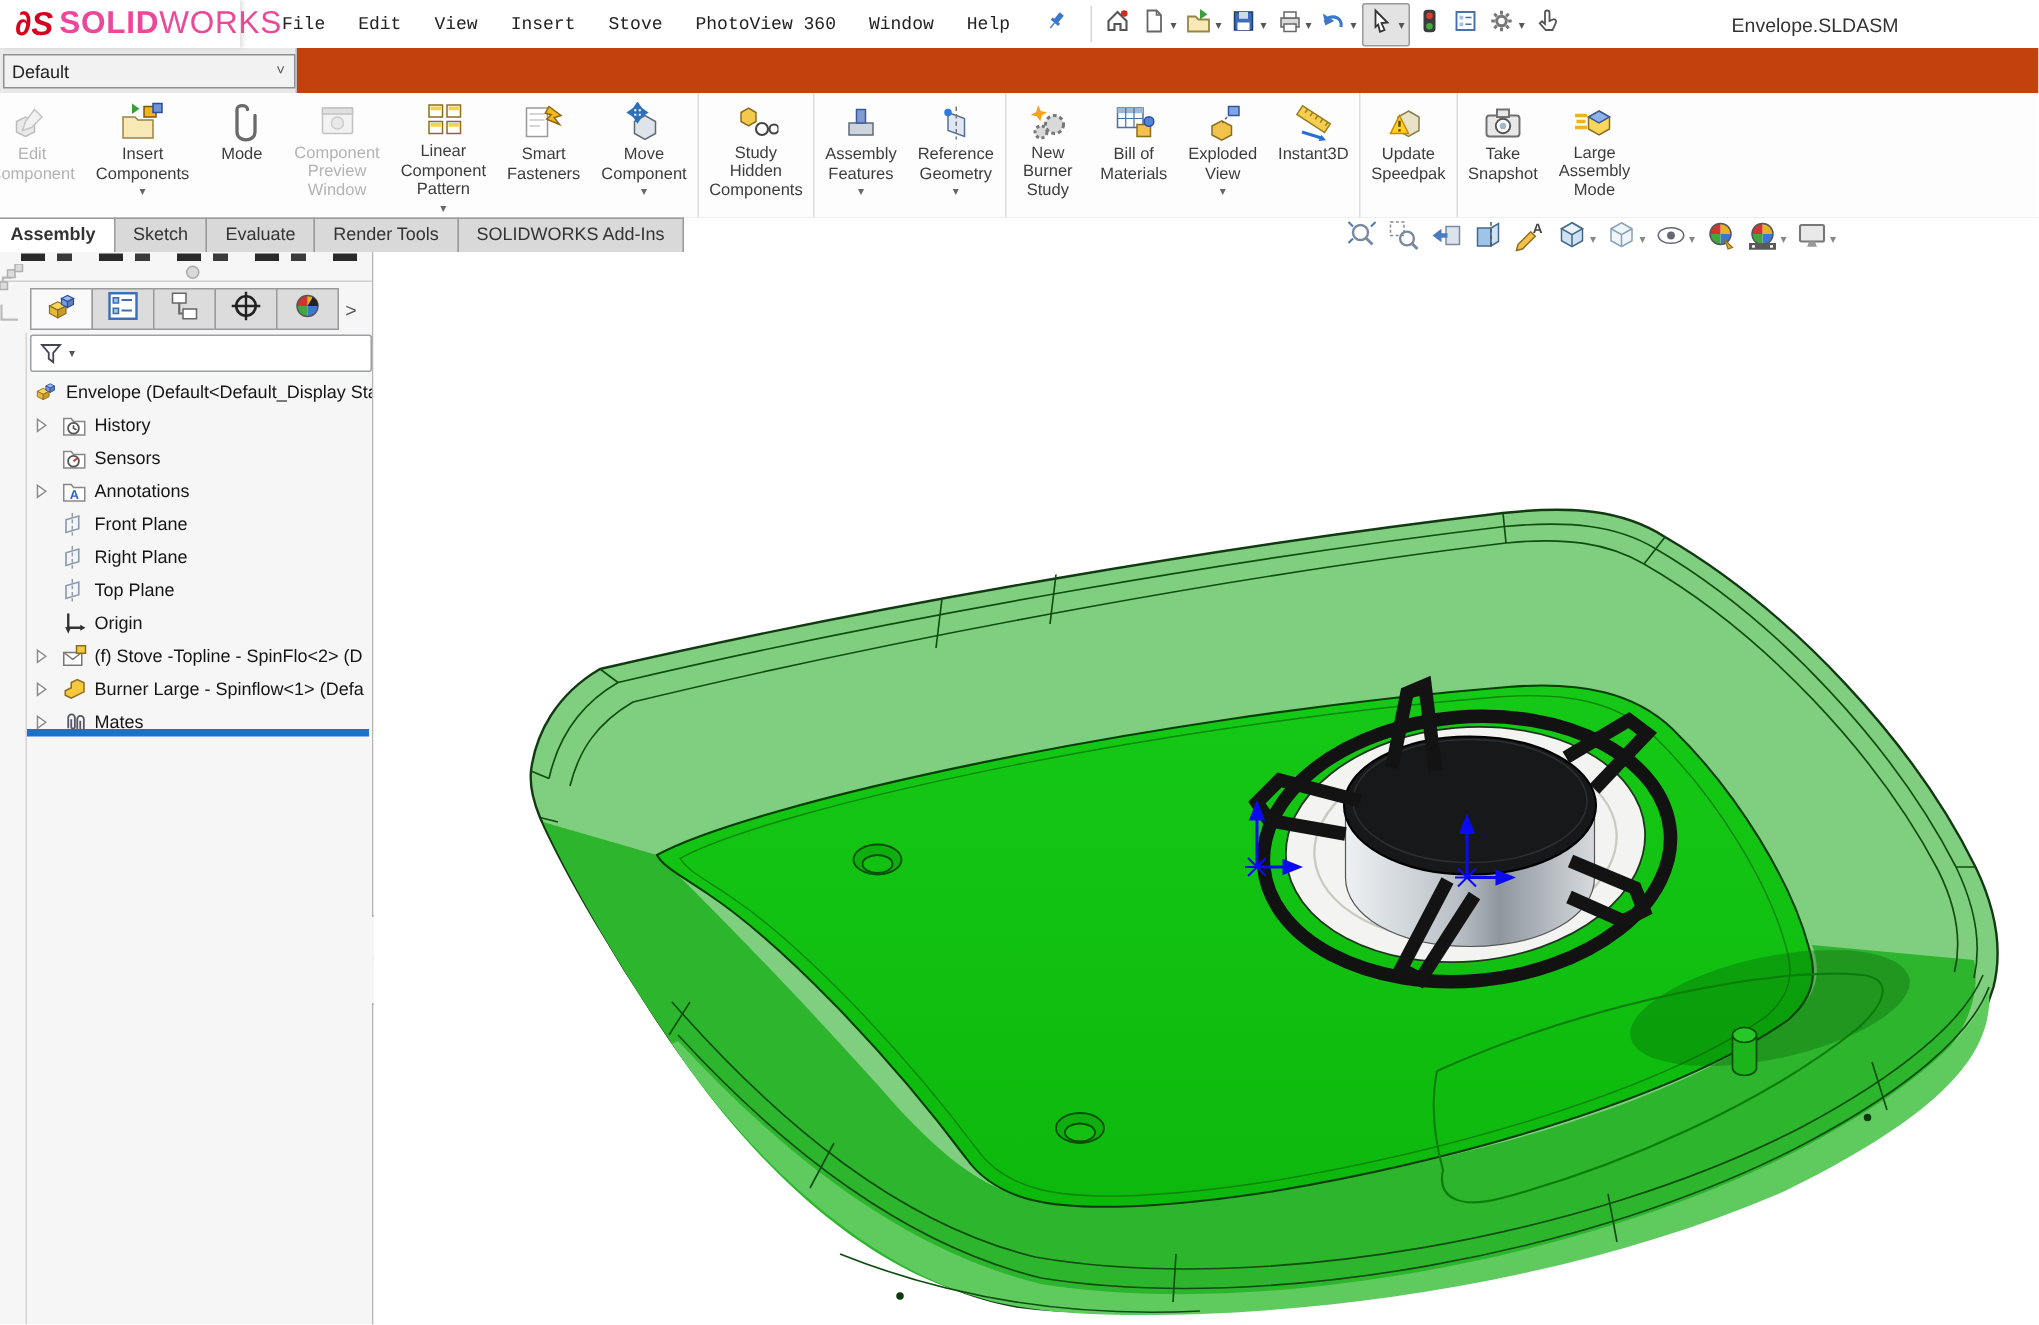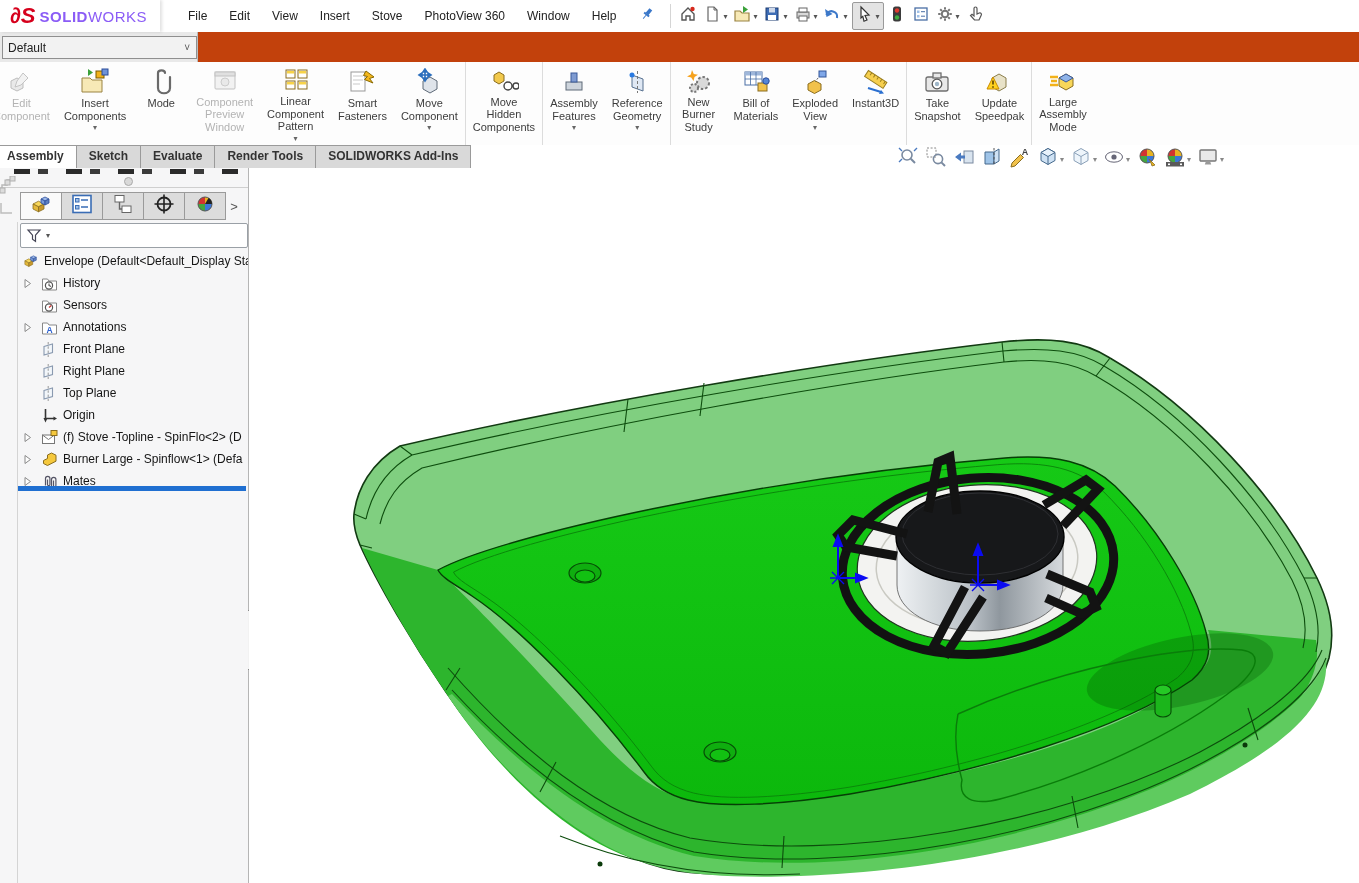--- a/index.html
+++ b/index.html
@@ -3,23 +3,23 @@
 <meta charset="utf-8">
 <style>
   html,body{margin:0;padding:0;background:#fff;}
   body{width:1359px;height:883px;overflow:hidden;font-family:"Liberation Sans",sans-serif;-webkit-font-smoothing:antialiased;position:relative;}
   .app{position:absolute;inset:0;}
 
   
   .titlebar{position:absolute;left:0;top:0;width:1359px;height:32px;background:#fff;border-bottom:1px solid #c9c9c9;display:flex;align-items:center;}
   .logo{width:150px;height:32px;display:flex;align-items:center;padding-left:10px;box-shadow:2px 0 3px rgba(0,0,0,.12);position:relative;z-index:2;background:#fff;}
   .logo .mark{color:#d6001c;font-size:22px;font-weight:bold;font-style:italic;margin-right:4px;line-height:1;}
-  .logo .name{color:#8b5cf6;font-size:15px;letter-spacing:.5px;}
+  .logo .name{color:#ec4899;font-size:21px;letter-spacing:.5px;}
   .logo .name b{font-weight:bold}
-  .menubar{display:flex;align-items:center;margin-left:18px;gap:2px;}
+  .menubar{display:flex;align-items:center;margin-left:18px;gap:2px;font-family:Liberation Mono, monospace;}
   .menu-item{padding:4px 10px;font-size:12px;color:#222;cursor:default;}
   .pin{margin:0 10px 0 14px;}
   .qsep{width:1px;height:24px;background:#d5d5d5;margin:0 6px;}
   .quickbar{display:flex;align-items:center;gap:2px;}
   .qbtn{display:flex;align-items:center;padding:3px 2px;border-radius:2px;}
   .qbtn .caret{font-size:8px;color:#555;margin-left:2px;}
   .qbtn.boxed{border:1px solid #9a9a9a;background:#e3e3e3;padding:2px 3px;}
   .win-title{position:absolute;left:1100px;top:0;width:220px;height:32px;display:flex;align-items:center;justify-content:center;font-size:13px;color:#333;}
 
   
@@ -34,21 +34,21 @@
   .rbtn:first-child{margin-left:-14px;}
   .rbtn .ricon{height:30px;display:flex;align-items:center;justify-content:center;}
   .rbtn .rlabel{font-size:11px;line-height:1.15;color:#3c3c3c;text-align:center;width:min-content;min-width:42px;white-space:normal;}
   .rbtn .rcaret{font-size:8px;color:#666;margin-top:1px;height:9px;}
   .rbtn.disabled .rlabel{color:#b3b3b3;}
   .rbtn.sep{border-right:1px solid #dcdcdc;}
 
   
   .tabrow{position:absolute;left:4px;top:145px;width:1359px;height:23px;background:#fff;}
   .tabs{position:absolute;left:0;top:0;display:flex;height:23px;}
-  .tab{background:#d9d9d9;border:1px solid #9a9a9a;border-bottom:none;padding:3px 12px 0;font-size:12px;color:#333;margin-right:-1px;font-weight:bold;}
+  .tab{background:#d9d9d9;border:1px solid #9a9a9a;border-bottom:none;padding:3px 12px 0;font-size:12px;color:#333;margin-right:-1px;}
   .tab.active{background:#fff;font-weight:bold;margin-left:-10px;}
   .headsup{position:absolute;left:893px;top:1px;display:flex;align-items:center;gap:6px;}
   .hbtn{display:flex;align-items:center;}
   .hbtn .caret{font-size:8px;color:#888;margin-left:1px;}
 
   
   .main{position:absolute;left:0;top:168px;width:1359px;height:715px;}
   .panel{position:absolute;left:0;top:0;width:248px;height:715px;background:#f6f6f7;border-right:1px solid #b5b5b5;overflow:hidden;}
   .garble{position:absolute;left:14px;top:1px;width:226px;height:5px;background:repeating-linear-gradient(90deg,#2a2a2a 0 16px,transparent 16px 24px,#3a3a3a 24px 34px,transparent 34px 52px);}
   .psplit{position:absolute;left:0;top:19px;width:248px;border-top:1px solid #cfcfcf;}
@@ -174,20 +174,21 @@
               </g>
             </svg></span>
           <span class="caret">▾</span>
         </div>
         <div class="qbtn">
           <span><svg width="18" height="18" viewBox="0 0 18 18">
               <path d="M8 3.5 c0,-2 3,-2 3,0 V9 l2.2,-1 c1.5,-0.6 2.8,0.8 2,2.2 L13 15 H8.5 L4.5 10.5 l1.5,-1.3 L8 11 Z" fill="#fff" stroke="#555" stroke-width="1.2"></path>
             </svg></span>
         </div>
       </div>
+    <div class="win-title">Envelope.SLDASM</div>
   </div>
 
   <div class="configrow">
     <div class="configblock">
       <div class="combo">
         <span>Default</span>
         <span class="caret">˅</span>
       </div>
     </div>
   </div>
@@ -284,21 +285,21 @@
       </div>
       <div class="rbtn sep">
         <div class="ricon">
           <svg width="30" height="28" viewBox="0 0 30 28">
             <path d="M5 8 l5 -3 5 3 v6 l-5 3 -5 -3 z" fill="#f2c94c" stroke="#8a6d1f"></path>
             <circle cx="19" cy="19" r="4" fill="#fff" stroke="#444" stroke-width="1.4"></circle>
             <circle cx="27" cy="19" r="3" fill="#fff" stroke="#444" stroke-width="1.4"></circle>
             <path d="M23 19 h1" stroke="#444" stroke-width="1.4"></path>
           </svg>
         </div>
-        <div class="rlabel">Move Hidden Components</div>
+        <div class="rlabel">Study Hidden Components</div>
         <div class="rcaret"></div>
       </div>
       <div class="rbtn">
         <div class="ricon">
           <svg width="30" height="28" viewBox="0 0 30 28">
             <rect x="7" y="14" width="16" height="8" fill="#cdd4dc" stroke="#5e6a78"></rect>
             <rect x="12" y="5" width="6" height="9" fill="#7f9bd1" stroke="#3a5a9a"></rect>
           </svg>
         </div>
         <div class="rlabel">Assembly Features</div>
@@ -357,41 +358,41 @@
               <rect x="4" y="8" width="22" height="7" fill="#f6cf4e" stroke="#9a7d1d"></rect>
               <path d="M8 8 v3 M12 8 v3 M16 8 v3 M20 8 v3 M24 8 v3" stroke="#9a7d1d"></path>
             </g>
             <path d="M7 20 l13 4" stroke="#2a6fd0" stroke-width="2" fill="none"></path>
             <polygon points="23,25.5 18,26 20,22" fill="#2a6fd0"></polygon>
           </svg>
         </div>
         <div class="rlabel">Instant3D</div>
         <div class="rcaret"></div>
       </div>
+      <div class="rbtn sep">
+        <div class="ricon">
+          <svg width="30" height="28" viewBox="0 0 30 28">
+            <path d="M15 6 l7 4 v9 l-7 4 -7 -4 v-9 z" fill="#e8e2c8" stroke="#8a7d4a"></path>
+            <polygon points="9,9 15,21 3,21" fill="#ffd21e" stroke="#c98a00"></polygon>
+            <path d="M9 12.5 v4 M9 18.2 v1.5" stroke="#5a4300" stroke-width="1.6"></path>
+          </svg>
+        </div>
+        <div class="rlabel">Update Speedpak</div>
+        <div class="rcaret"></div>
+      </div>
       <div class="rbtn">
         <div class="ricon">
           <svg width="30" height="28" viewBox="0 0 30 28">
             <rect x="4" y="9" width="22" height="14" rx="2" fill="#e8e8e8" stroke="#6f6f6f" stroke-width="1.3"></rect>
             <rect x="11" y="5" width="8" height="5" fill="#e8e8e8" stroke="#6f6f6f" stroke-width="1.3"></rect>
             <circle cx="15" cy="16" r="4.8" fill="#fff" stroke="#555" stroke-width="1.3"></circle>
             <circle cx="15" cy="16" r="2.2" fill="#9fb7c9"></circle>
           </svg>
         </div>
         <div class="rlabel">Take Snapshot</div>
-        <div class="rcaret"></div>
-      </div>
-      <div class="rbtn sep">
-        <div class="ricon">
-          <svg width="30" height="28" viewBox="0 0 30 28">
-            <path d="M15 6 l7 4 v9 l-7 4 -7 -4 v-9 z" fill="#e8e2c8" stroke="#8a7d4a"></path>
-            <polygon points="9,9 15,21 3,21" fill="#ffd21e" stroke="#c98a00"></polygon>
-            <path d="M9 12.5 v4 M9 18.2 v1.5" stroke="#5a4300" stroke-width="1.6"></path>
-          </svg>
-        </div>
-        <div class="rlabel">Update Speedpak</div>
         <div class="rcaret"></div>
       </div>
       <div class="rbtn">
         <div class="ricon">
           <svg width="30" height="28" viewBox="0 0 30 28">
             <path d="M2 10 h8 M3 14 h6 M2 18 h8" stroke="#f2b21a" stroke-width="2.4"></path>
             <path d="M18 7 l7 4 v8 l-7 4 -7 -4 v-8 z" fill="#f8d75a" stroke="#8a6d1f"></path>
             <path d="M18 7 l7 4 -7 4 -7 -4 z" fill="#8fb3e8" stroke="#3a5a9a"></path>
           </svg>
         </div>

